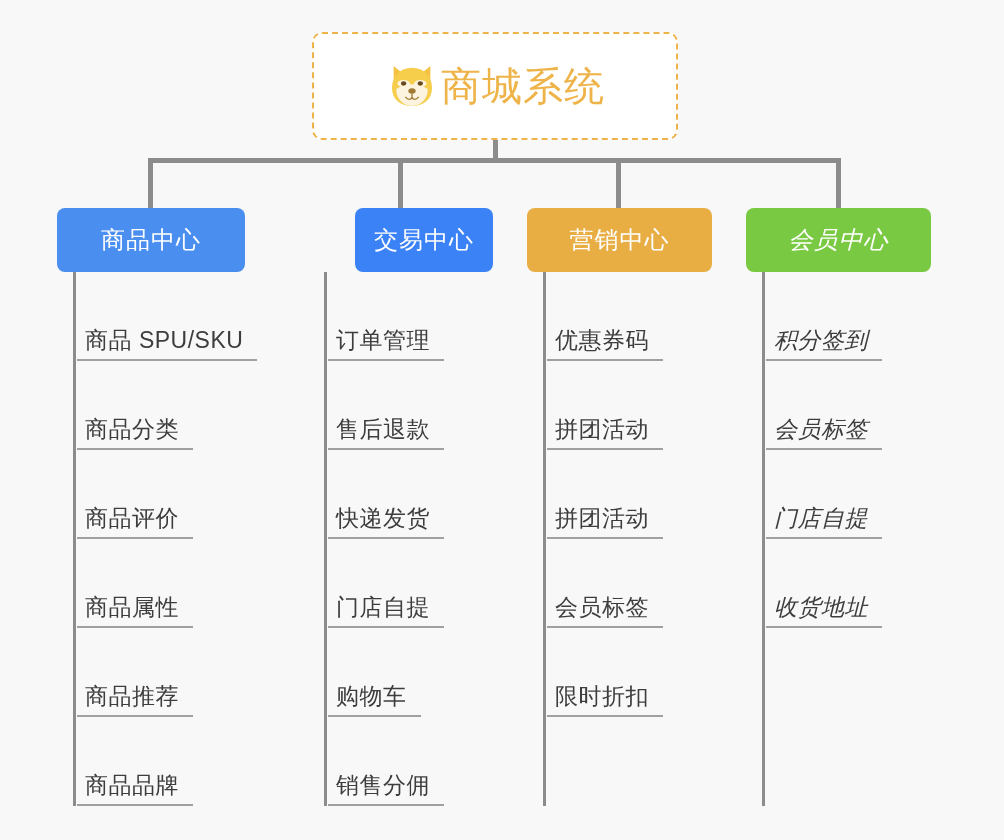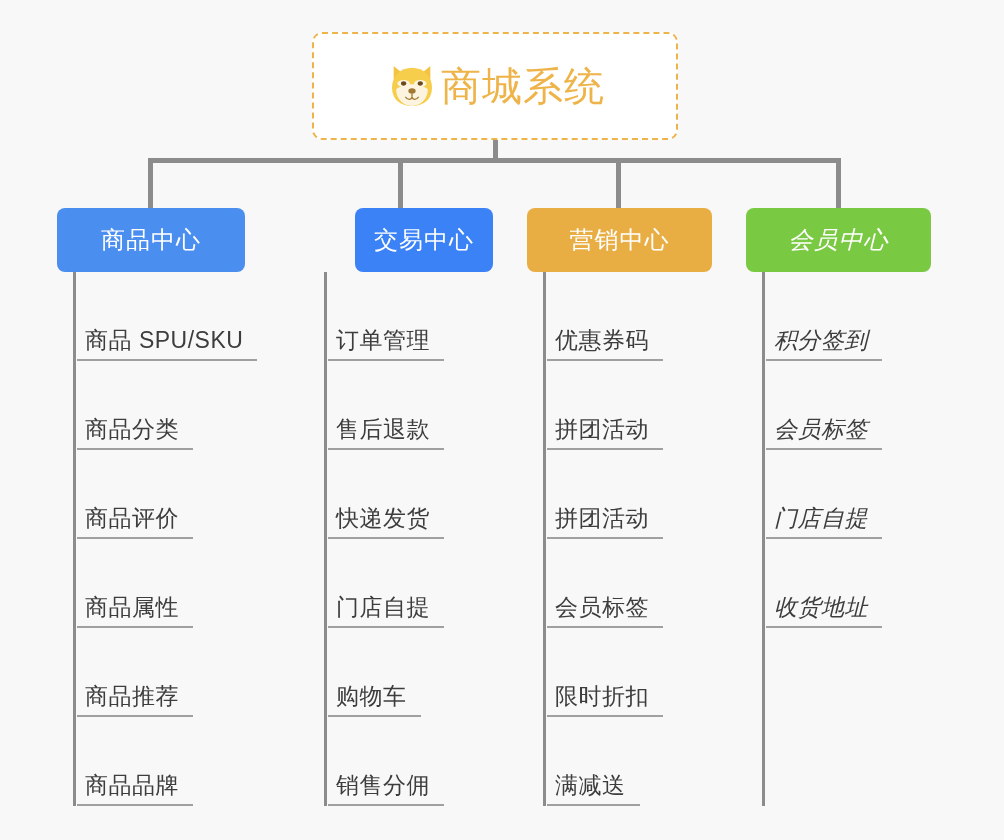--- a/index.html
+++ b/index.html
@@ -199,23 +199,20 @@
           </div>
           <div class="leaf">
             <div class="leaf-inner"><span class="leaf-label">拼团活动</span></div>
           </div>
           <div class="leaf">
             <div class="leaf-inner"><span class="leaf-label">会员标签</span></div>
           </div>
           <div class="leaf">
             <div class="leaf-inner"><span class="leaf-label">限时折扣</span></div>
           </div>
-          <div class="leaf">
-            <div class="leaf-inner"><span class="leaf-label">满减送</span></div>
-          </div>
         </div>
       </div>
       <div class="column" style="left: 746px; width: 185px; font-style: italic;">
         <div class="cat-header" style="background: rgb(122, 201, 67);">
           <span>会员中心</span>
         </div>
         <div class="branch">
           <div class="branch-trunk" style="height: 534px;"></div>
           <div class="leaf">
             <div class="leaf-inner"><span class="leaf-label">积分签到</span></div>

